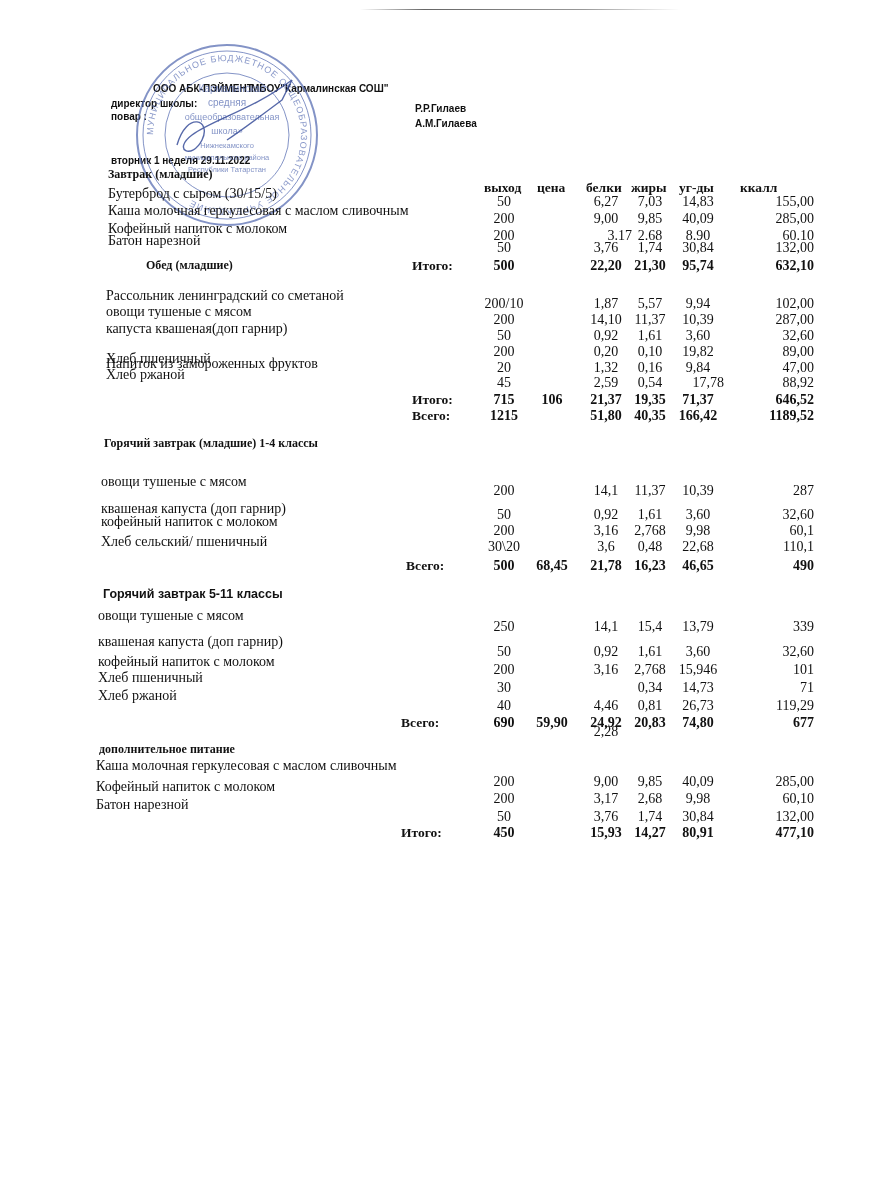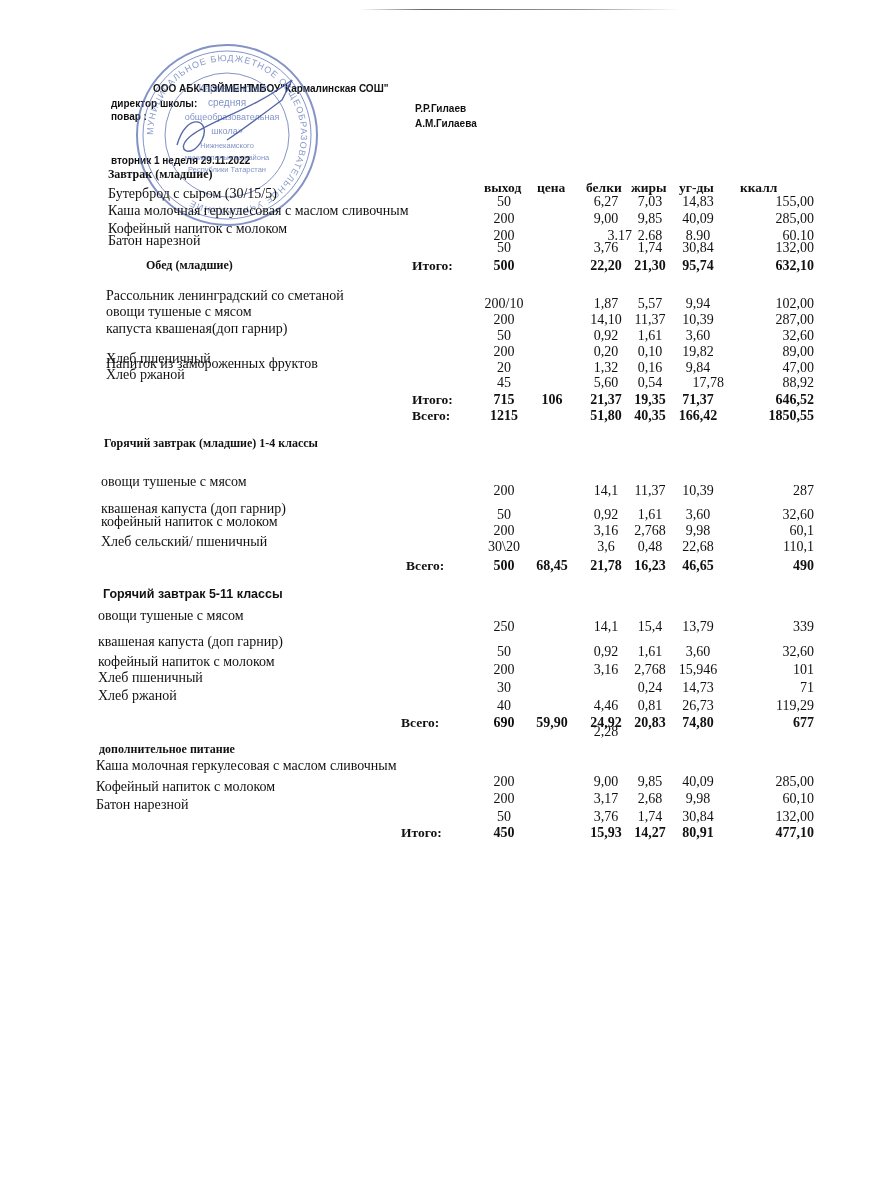--- a/index.html
+++ b/index.html
@@ -125,38 +125,38 @@
     <div class="num c-carb" style="top:344px;">19,82</div>
     <div class="num c-kcal" style="top:344px;">89,00</div>
     <div class="abs serif" style="left:106px; top:351px;">Хлеб пшеничный</div>
     <div class="num c-out" style="top:360px;">20</div>
     <div class="num c-prot" style="top:360px;">1,32</div>
     <div class="num c-fat" style="top:360px;">0,16</div>
     <div class="num c-carb" style="top:360px;">9,84</div>
     <div class="num c-kcal" style="top:360px;">47,00</div>
     <div class="abs serif" style="left:106px; top:367px;">Хлеб ржаной</div>
     <div class="num c-out" style="top:375px;">45</div>
-    <div class="num c-prot" style="top:375px;">5,60</div>
+    <div class="num c-prot" style="top:375px;">2,59</div>
     <div class="num c-fat" style="top:375px;">0,54</div>
     <div class="num c-carb" style="top:375px;text-align:right;">17,78</div>
     <div class="num c-kcal" style="top:375px;">88,92</div>
     <div class="total-label" style="left:412px; top:392px;">Итого:</div>
     <div class="num b c-out" style="top:392px;">715</div>
     <div class="num b c-price" style="top:392px;">106</div>
     <div class="num b c-prot" style="top:392px;">21,37</div>
     <div class="num b c-fat" style="top:392px;">19,35</div>
     <div class="num b c-carb" style="top:392px;">71,37</div>
     <div class="num b c-kcal" style="top:392px;">646,52</div>
     <div class="total-label" style="left:412px; top:408px;">Всего:</div>
     <div class="num b c-out" style="top:408px;">1215</div>
     <div class="num b c-price" style="top:408px;"></div>
     <div class="num b c-prot" style="top:408px;">51,80</div>
     <div class="num b c-fat" style="top:408px;">40,35</div>
     <div class="num b c-carb" style="top:408px;">166,42</div>
-    <div class="num b c-kcal" style="top:408px;">1850,55</div>
+    <div class="num b c-kcal" style="top:408px;">1189,52</div>
     <div class="abs sec" style="left:104px; top:436px;">Горячий завтрак (младшие) 1-4 классы</div>
     <div class="abs serif" style="left:101px; top:474px;">овощи тушеные с мясом</div>
     <div class="num c-out" style="top:483px;">200</div>
     <div class="num c-prot" style="top:483px;">14,1</div>
     <div class="num c-fat" style="top:483px;">11,37</div>
     <div class="num c-carb" style="top:483px;">10,39</div>
     <div class="num c-kcal" style="top:483px;">287</div>
     <div class="abs serif" style="left:101px; top:501px;">квашеная капуста (доп гарнир)</div>
     <div class="num c-out" style="top:507px;">50</div>
     <div class="num c-prot" style="top:507px;">0,92</div>
@@ -197,21 +197,21 @@
     <div class="num c-kcal" style="top:644px;">32,60</div>
     <div class="abs serif" style="left:98px; top:654px;">кофейный напиток с молоком</div>
     <div class="num c-out" style="top:662px;">200</div>
     <div class="num c-prot" style="top:662px;">3,16</div>
     <div class="num c-fat" style="top:662px;">2,768</div>
     <div class="num c-carb" style="top:662px;">15,946</div>
     <div class="num c-kcal" style="top:662px;">101</div>
     <div class="abs serif" style="left:98px; top:670px;">Хлеб пшеничный</div>
     <div class="num c-out" style="top:680px;">30</div>
     <div class="num c-prot" style="top:680px;margin-top:44px;">2,28</div>
-    <div class="num c-fat" style="top:680px;">0,24</div>
+    <div class="num c-fat" style="top:680px;">0,34</div>
     <div class="num c-carb" style="top:680px;">14,73</div>
     <div class="num c-kcal" style="top:680px;">71</div>
     <div class="abs serif" style="left:98px; top:688px;">Хлеб ржаной</div>
     <div class="num c-out" style="top:698px;">40</div>
     <div class="num c-prot" style="top:698px;">4,46</div>
     <div class="num c-fat" style="top:698px;">0,81</div>
     <div class="num c-carb" style="top:698px;">26,73</div>
     <div class="num c-kcal" style="top:698px;">119,29</div>
     <div class="total-label" style="left:401px; top:715px;">Всего:</div>
     <div class="num b c-out" style="top:715px;">690</div>

